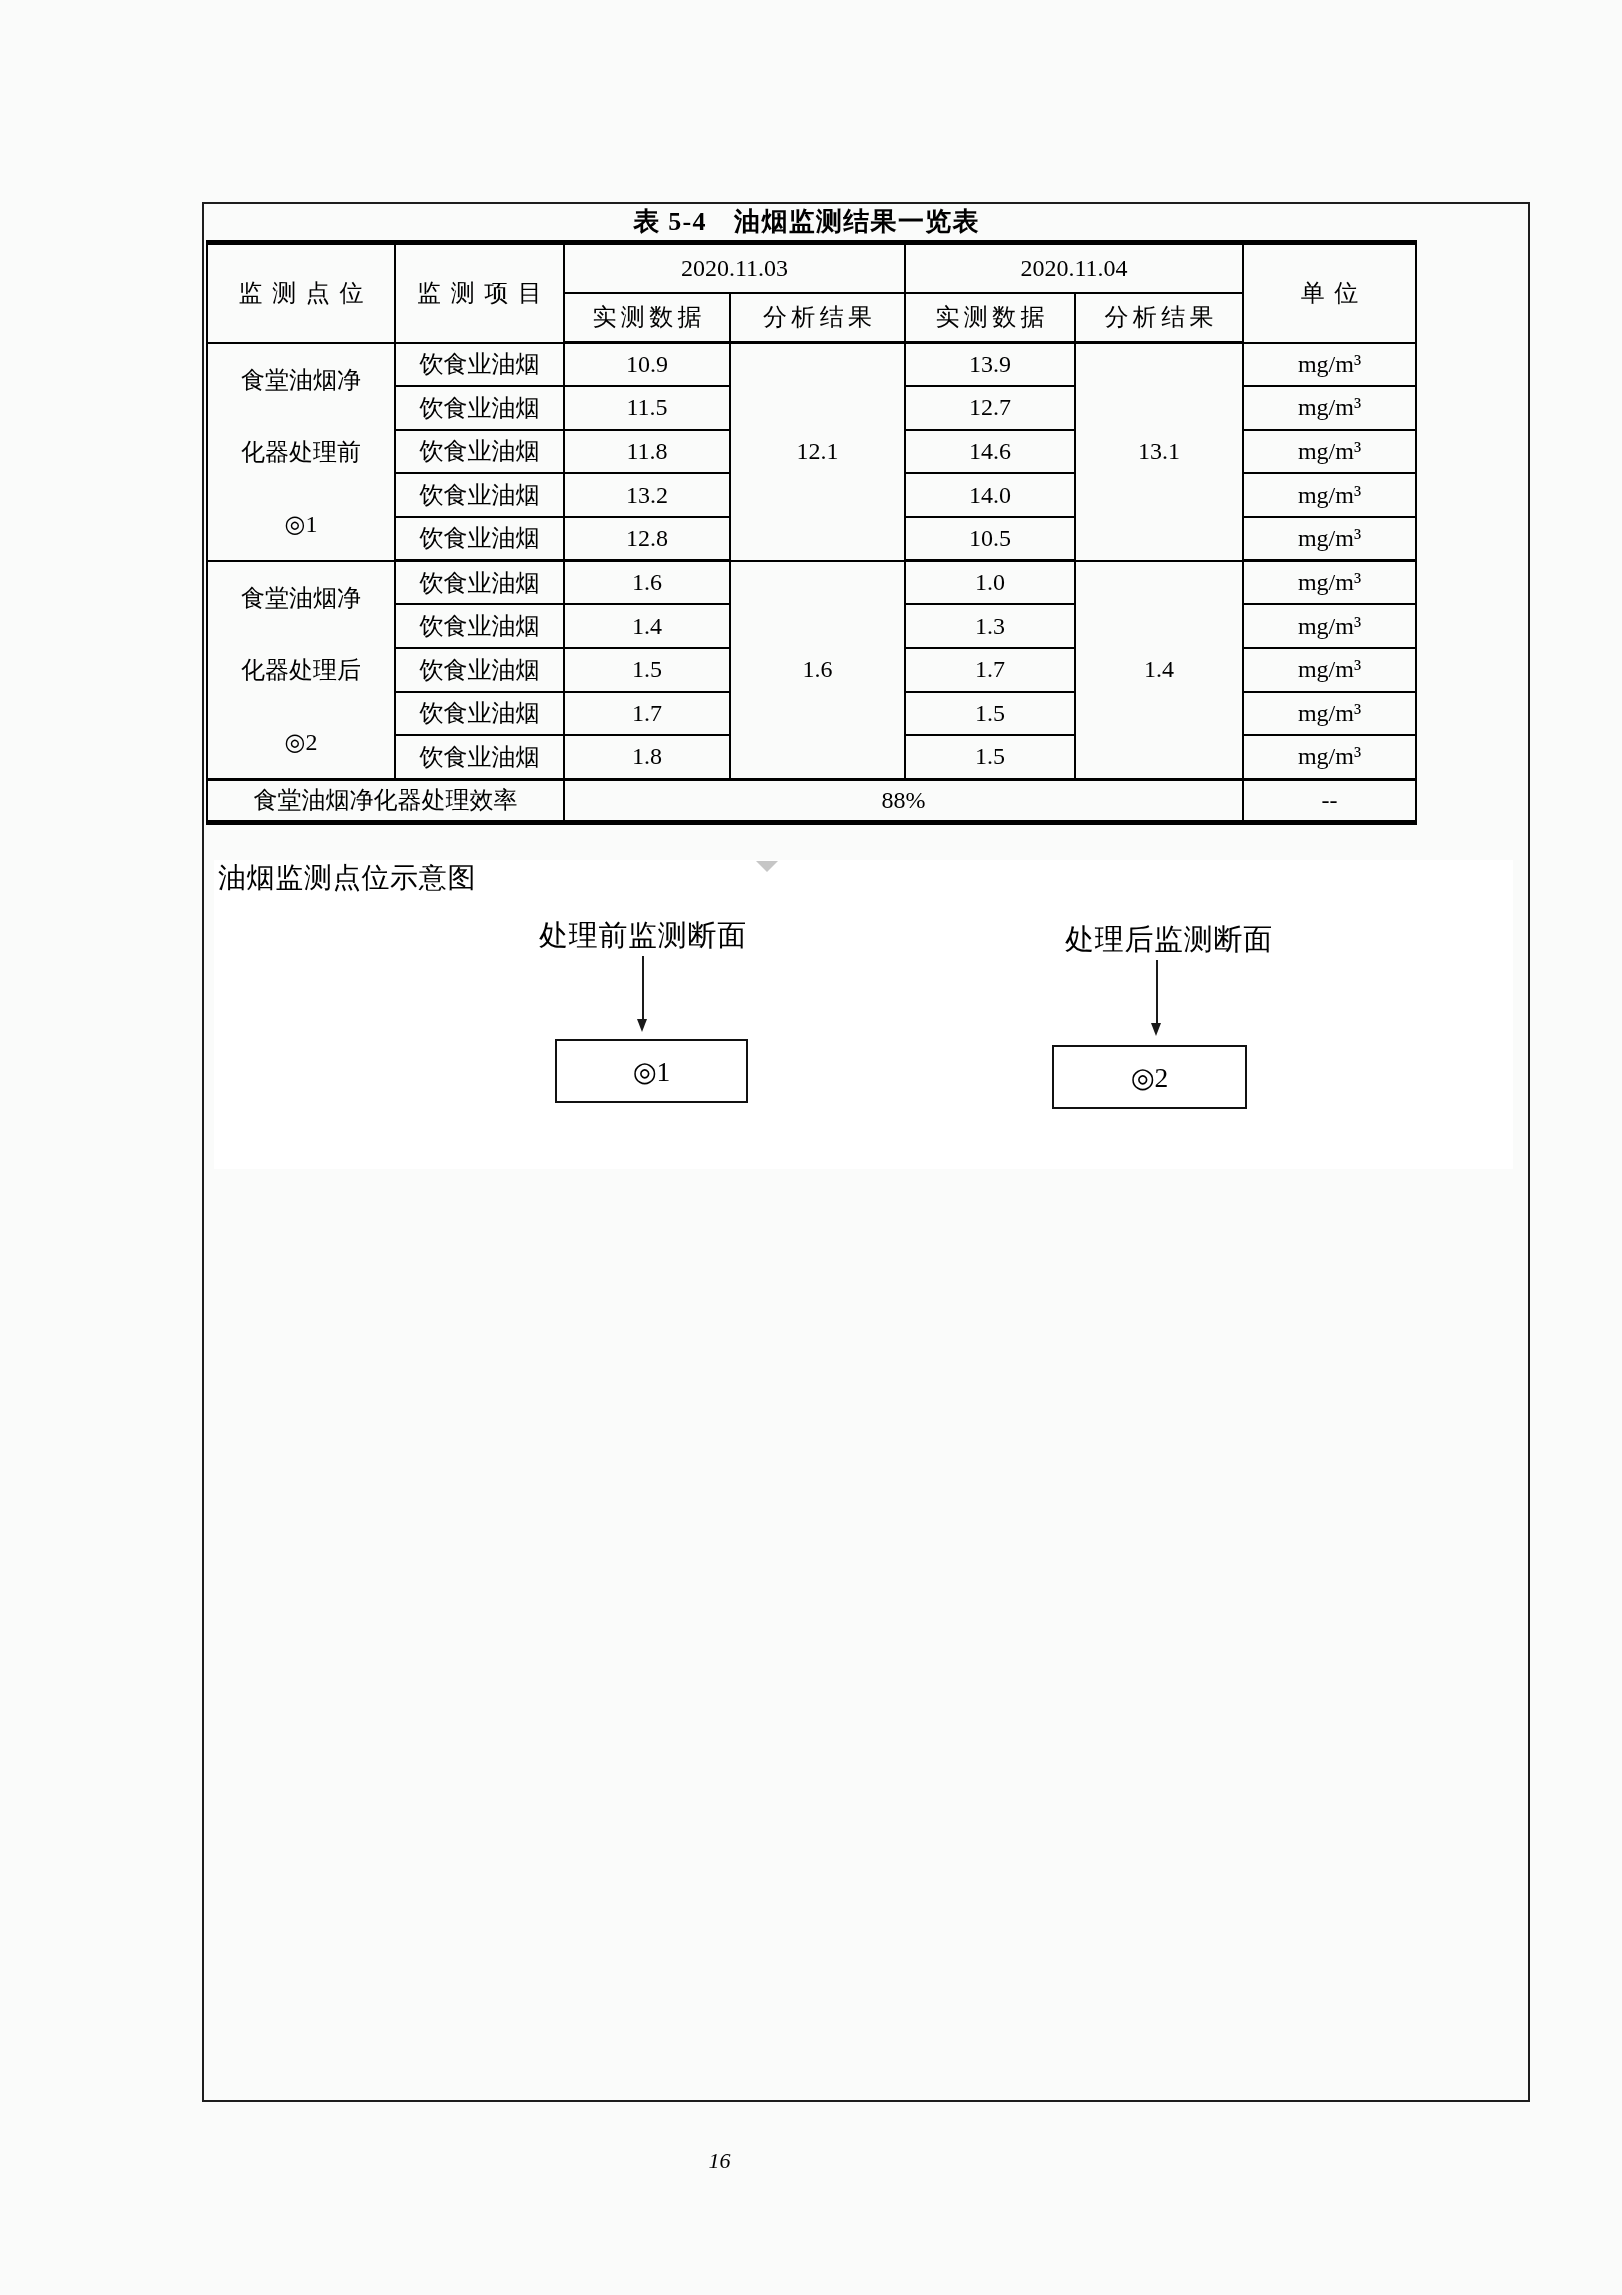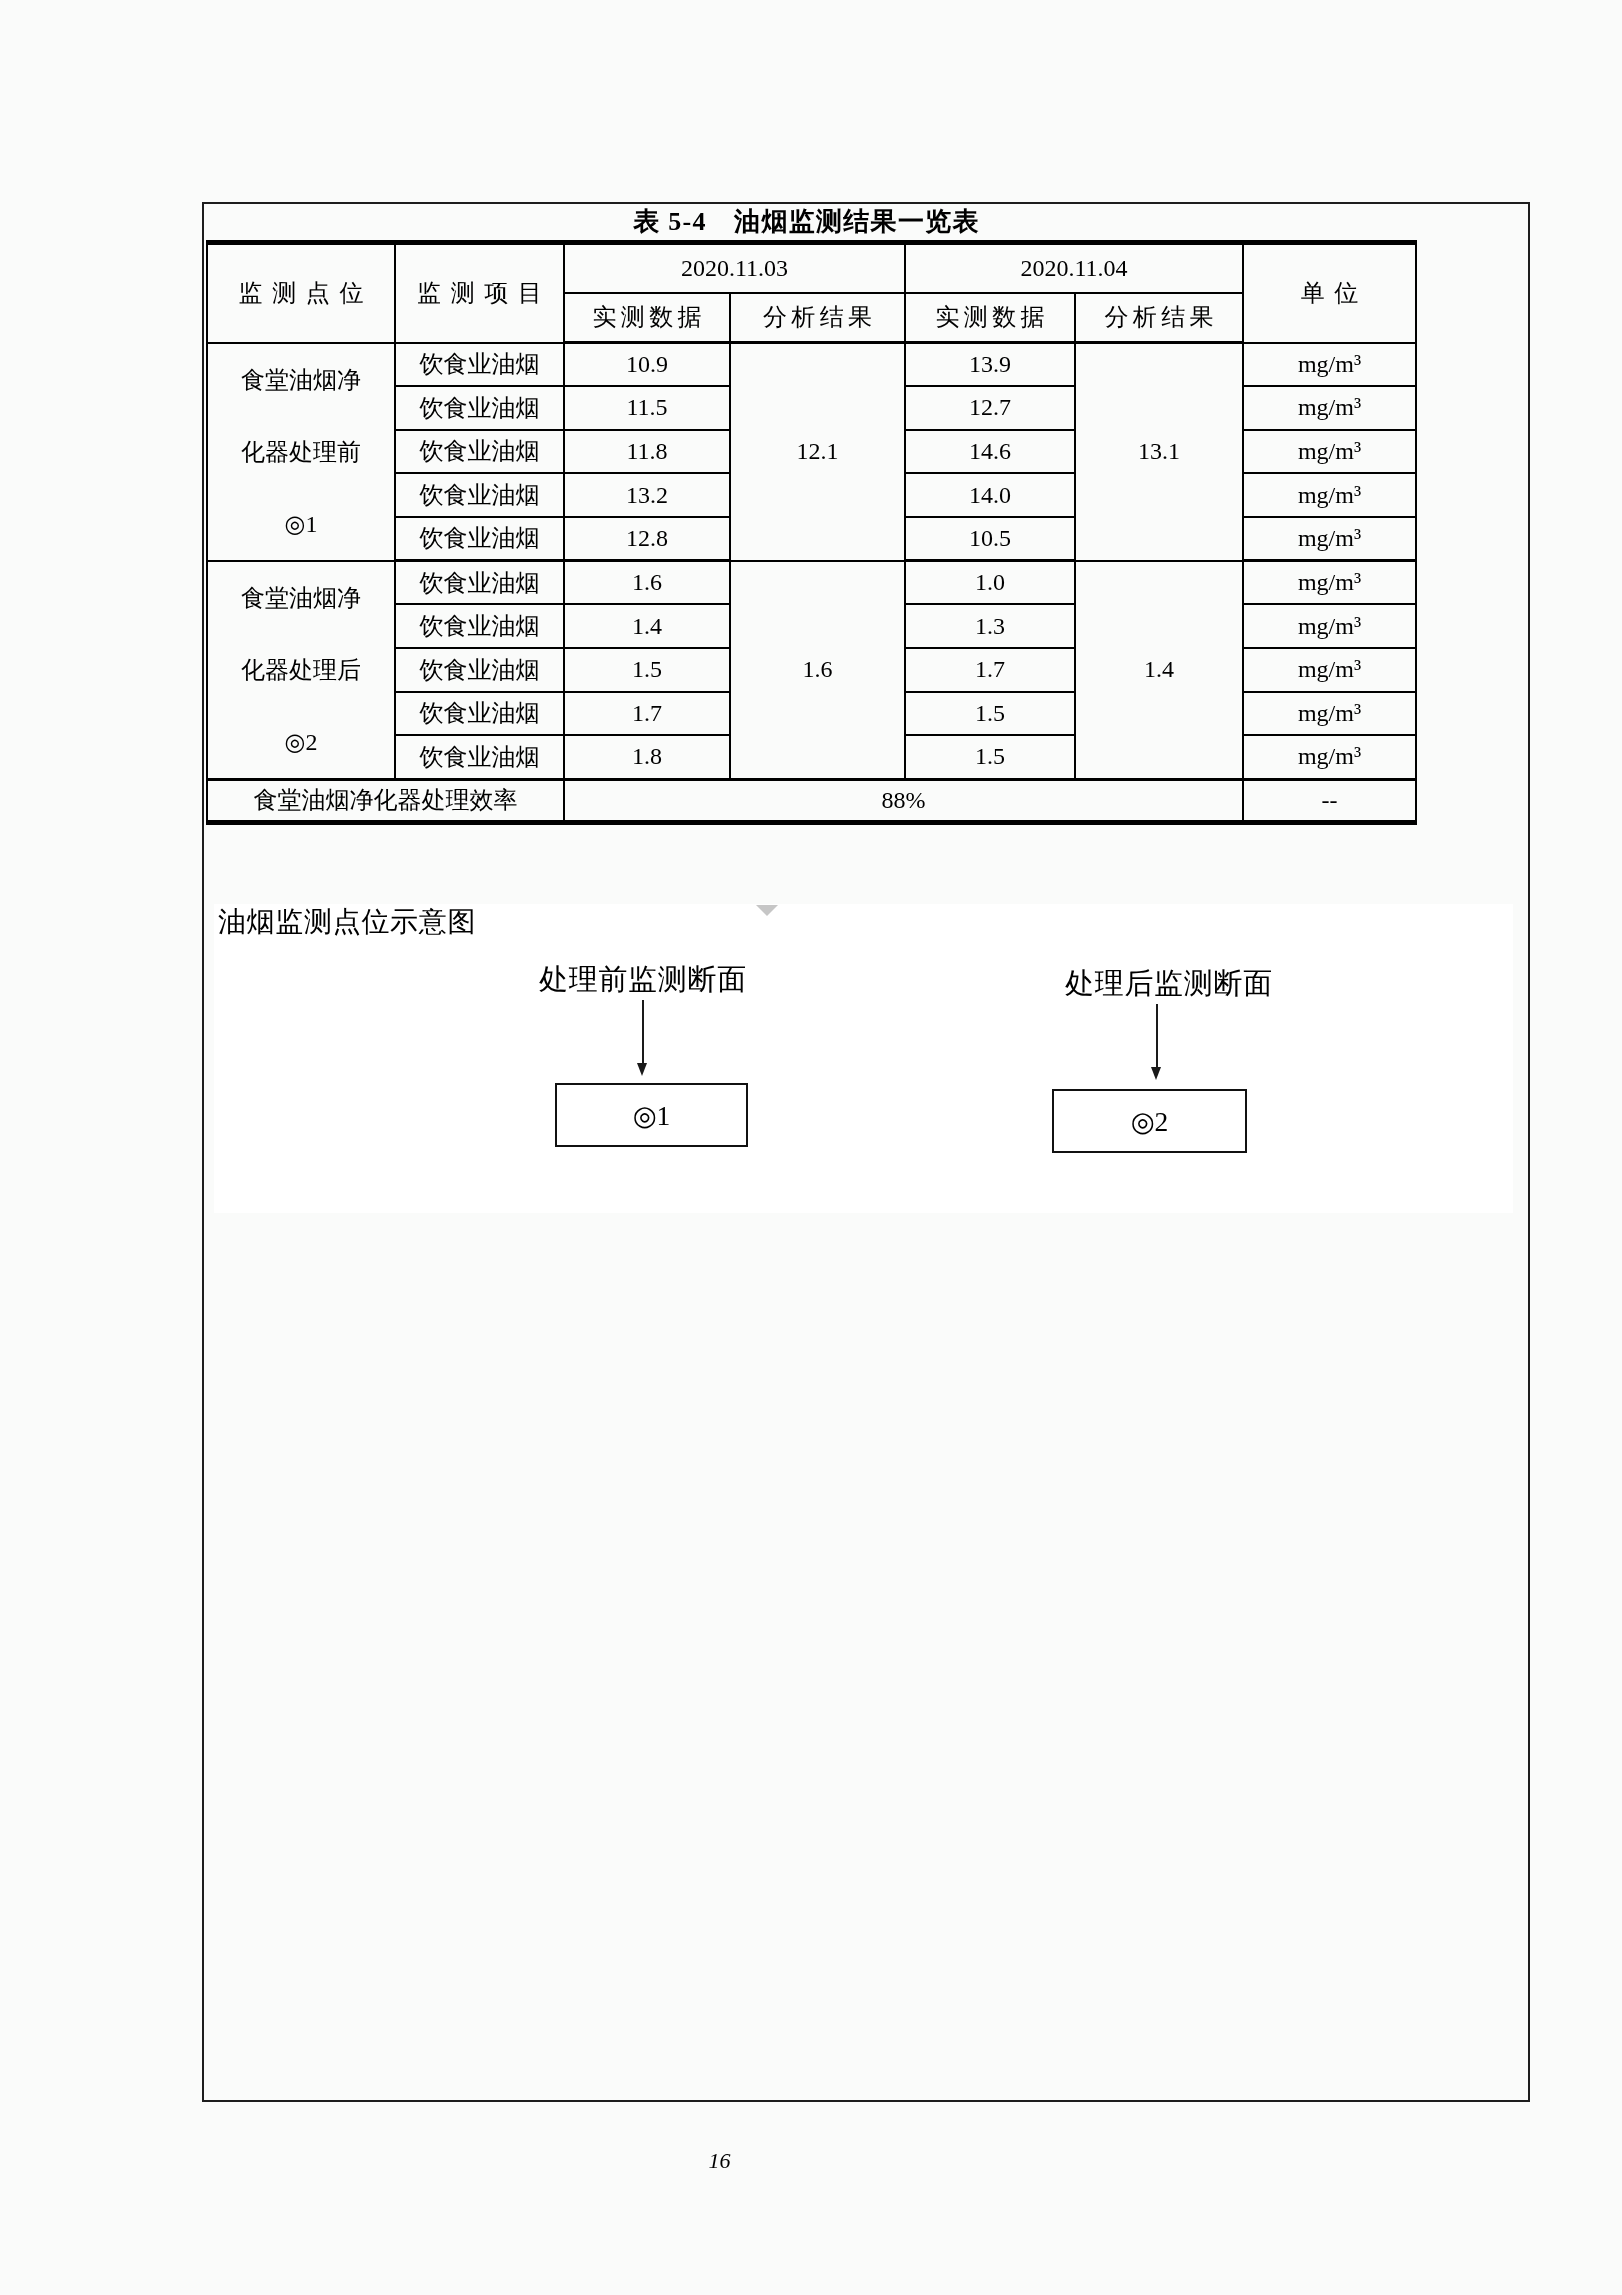--- a/index.html
+++ b/index.html
@@ -36,21 +36,20 @@
   td.c-date{border-bottom-width:2.6px;}
   tr.g-sep td{border-bottom-width:3.9px;}
   tr.r-eff td{border-top-width:3.9px;}
   .ls4{letter-spacing:0.40em;text-indent:0.40em;}
   .ls2{letter-spacing:0.18em;text-indent:0.18em;}
   .pl{display:block;line-height:72px;}
   
   .canvas{
     position:absolute;left:214px;top:860px;width:1299px;height:309px;
     background:#ffffff;
-    margin-top:44px;
   }
   .diagram-title{
     position:absolute;left:3.9px;top:1.3px;font-size:28px;line-height:34px;
     letter-spacing:0.7px;font-family:"Liberation Serif","DejaVu Serif",serif;
   }
   .handle{
     position:absolute;left:542px;top:0.7px;width:0;height:0;
     border-left:11.8px solid transparent;border-right:11.8px solid transparent;
     border-top:11.8px solid #c6c6c6;
   }

